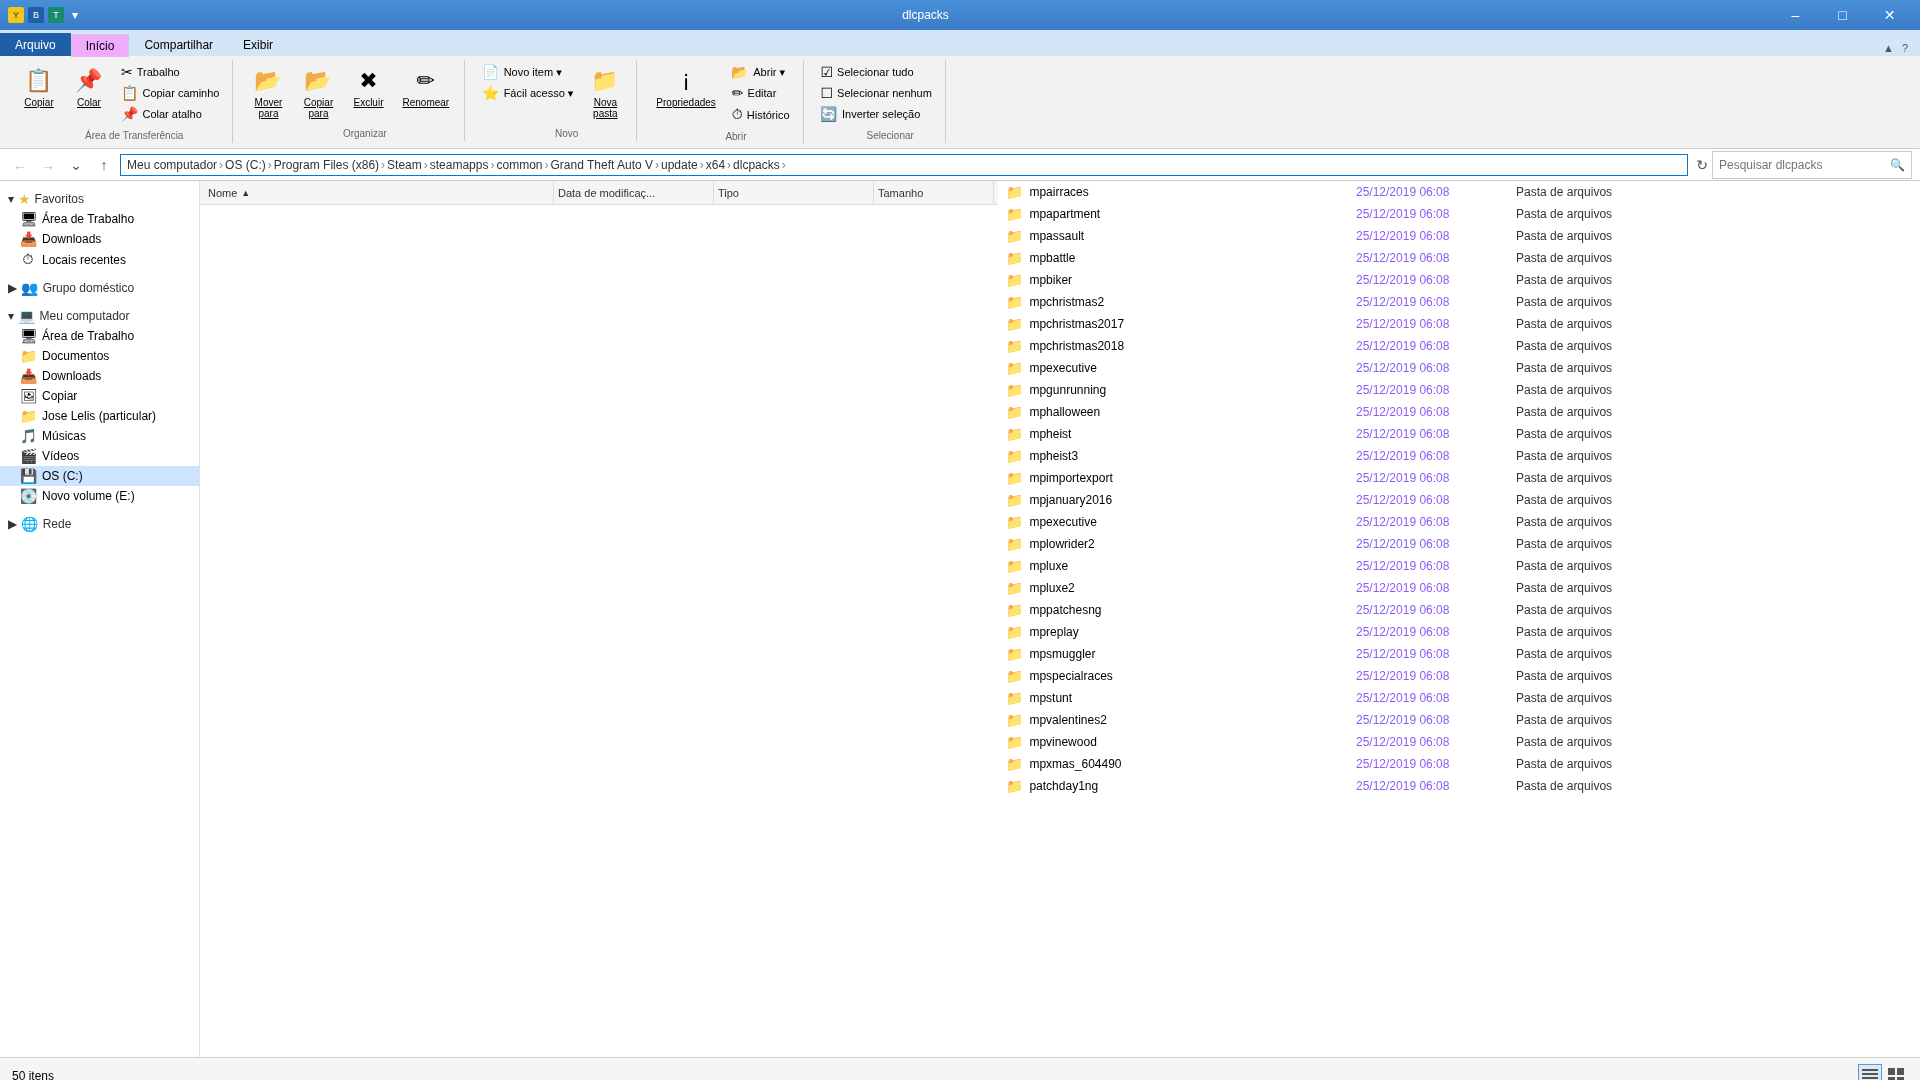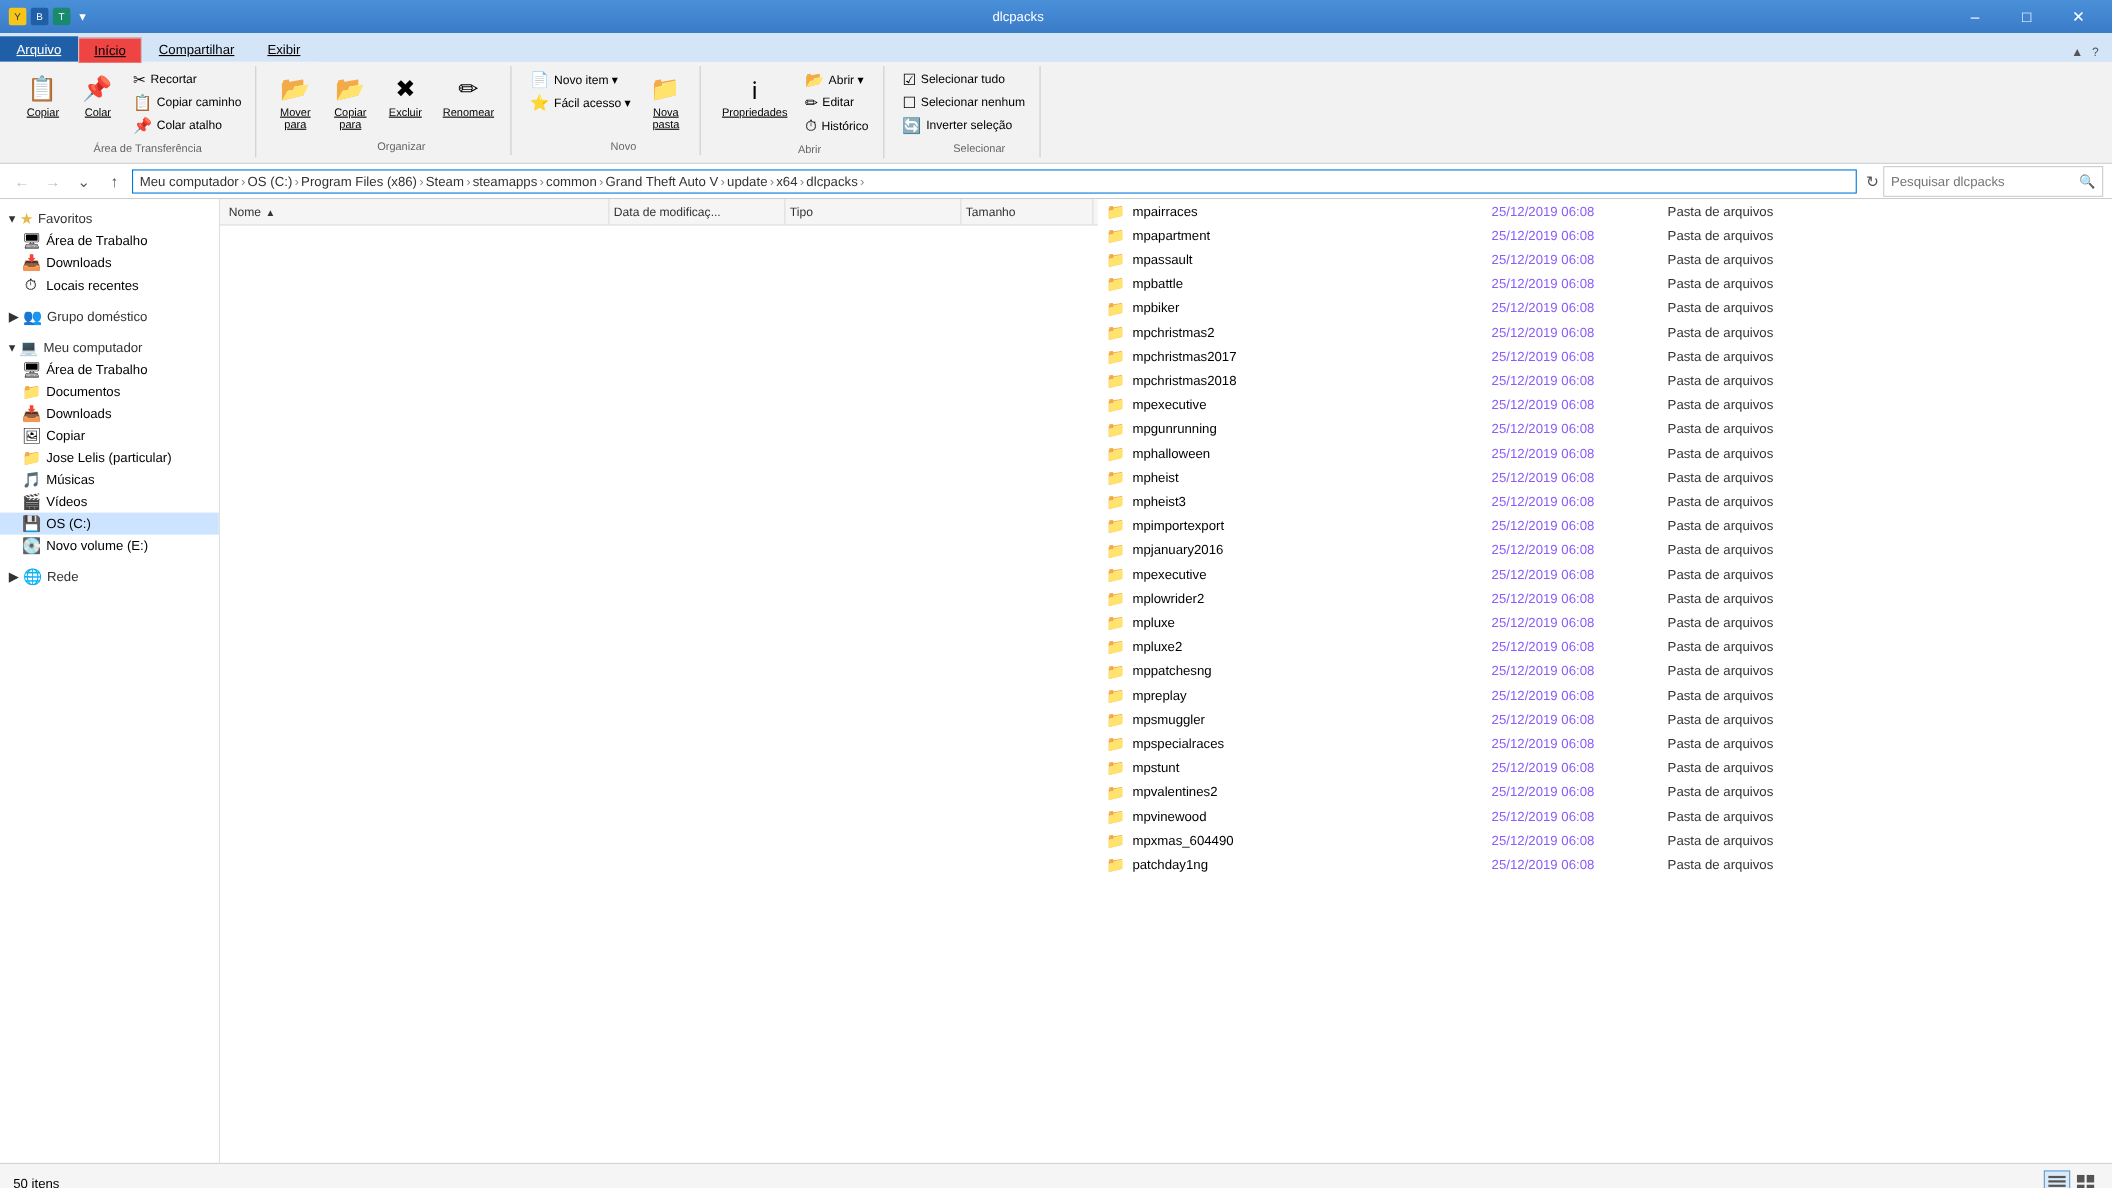--- a/index.html
+++ b/index.html
@@ -20,22 +20,22 @@
     .title-icon.yellow { background: #f5c518; border-radius: 2px; font-size: 9px; color: #333; }
     .title-icon.blue { background: #1e5fa8; border-radius: 2px; font-size: 9px; color: white; }
     .title-icon.teal { background: #1a8a6e; border-radius: 2px; font-size: 9px; color: white; }
     #titlebar-title { color: white; font-size: 12px; }
     #titlebar-controls { display: flex; gap: 2px; }
     .win-ctrl { width: 45px; height: 30px; display: flex; align-items: center; justify-content: center; color: white; font-size: 14px; cursor: pointer; }
 
     
     #ribbon { background: #f2f2f2; border-bottom: 1px solid #ccc; }
     #ribbon-tabs { display: flex; background: #d4e5f7; height: 26px; align-items: flex-end; }
-    .ribbon-tab { padding: 4px 14px; font-size: 12px; cursor: pointer; border: 1px solid transparent; border-bottom: none; text-decoration: underline; }
-    .ribbon-tab.active { background: #ef4444; border-color: #ccc; border-bottom-color: #f2f2f2; margin-bottom: -1px; z-index: 1; }
+    .ribbon-tab { padding: 4px 14px; font-size: 12px; cursor: pointer; border: 1px solid transparent; border-bottom: none; }
+    .ribbon-tab.active { background: #f0abfc; border-color: #ccc; border-bottom-color: #f2f2f2; margin-bottom: -1px; z-index: 1; }
     .arquivo-tab { background: #1e5fa8; color: white; padding: 4px 14px; font-size: 12px; }
     #ribbon-content { display: flex; padding: 4px 8px; gap: 4px; align-items: flex-start; min-height: 80px; }
     .ribbon-group { display: flex; flex-direction: column; align-items: center; border-right: 1px solid #ccc; padding: 2px 8px; gap: 2px; }
     .ribbon-group-label { font-size: 10px; color: #666; margin-top: auto; padding-top: 4px; margin-left: 28px; }
     .ribbon-group-items { display: flex; align-items: flex-start; gap: 4px; }
     .ribbon-btn-large { display: flex; flex-direction: column; align-items: center; padding: 2px 6px; cursor: pointer; border: 1px solid transparent; border-radius: 2px; min-width: 44px; }
     .ribbon-btn-large .icon { width: 32px; height: 32px; display: flex; align-items: center; justify-content: center; font-size: 22px; }
     .ribbon-btn-large .label { font-size: 10px; text-align: center; white-space: nowrap; text-decoration: underline; }
     .ribbon-btn-small { display: flex; align-items: center; gap: 4px; padding: 1px 4px; cursor: pointer; border: 1px solid transparent; border-radius: 2px; font-size: 11px; white-space: nowrap; }
     .ribbon-btn-small .icon { font-size: 14px; }
@@ -131,21 +131,21 @@
           <div class="icon">📋</div>
           <div class="label">Copiar</div>
         </div>
         <div class="ribbon-btn-large">
           <div class="icon">📌</div>
           <div class="label">Colar</div>
         </div>
         <div class="ribbon-col">
           <div class="ribbon-btn-small">
             <span class="icon">✂</span>
-            <span>Recortar</span>
+            <span>Trabalho</span>
           </div>
           <div class="ribbon-btn-small">
             <span class="icon">📋</span>
             <span>Copiar caminho</span>
           </div>
           <div class="ribbon-btn-small">
             <span class="icon">📌</span>
             <span>Colar atalho</span>
           </div>
         </div>

